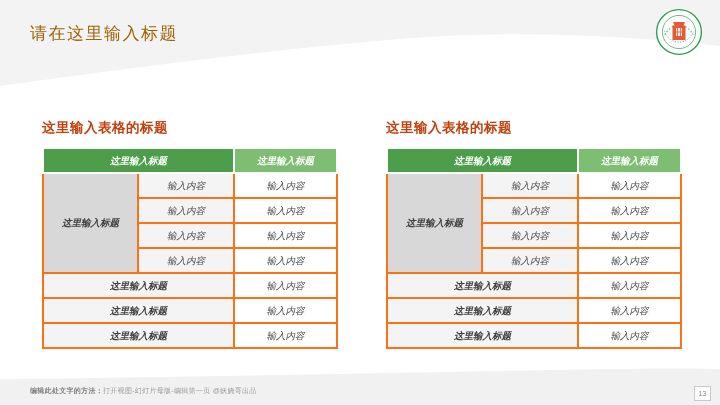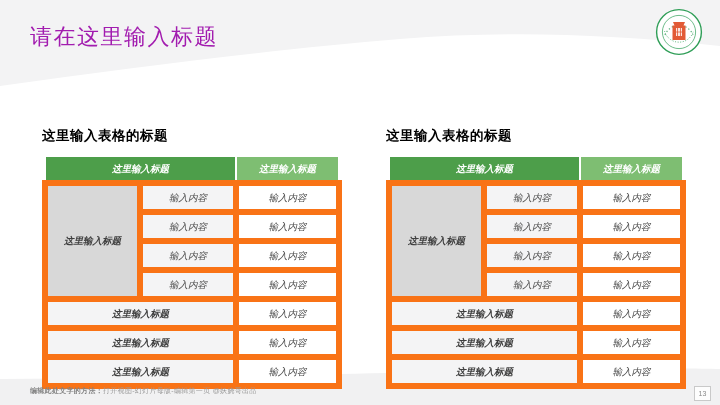--- a/index.html
+++ b/index.html
@@ -4,40 +4,40 @@
 <style>
   html,body{margin:0;padding:0;}
   body{font-family:"Liberation Sans","DejaVu Sans",sans-serif;background:#e9e9e9;}
   .slide{position:relative;width:720px;height:405px;background:#ffffff;overflow:hidden;margin:0 auto;}
 
   
   .wave-top{position:absolute;left:0;top:0;width:720px;height:100px;pointer-events:none;}
   .wave-bottom{position:absolute;left:0;bottom:0;width:720px;height:40px;pointer-events:none;}
 
   
-  .page-title{position:absolute;left:30px;top:22px;font-size:22px;letter-spacing:1.5px;
-    color:#a21caf;font-weight:500;}
+  .page-title{position:absolute;left:30px;top:22px;font-size:17px;letter-spacing:1.5px;
+    color:#a16207;font-weight:500;}
 
   
   .logo{position:absolute;left:655px;top:8px;width:48px;height:48px;}
 
   
   .table-block{position:absolute;top:119px;width:294px;}
   .table-block.left{left:42px;}
   .table-block.right{left:386px;}
-  .table-title{font-size:13.5px;font-weight:bold;color:#000000;letter-spacing:0.5px;
-    margin:8px 0 10px 0;line-height:18px;}
+  .table-title{font-size:13.5px;font-weight:bold;color:#c2410c;letter-spacing:0.5px;
+    margin:0 0 10px 0;line-height:18px;}
 
   table.ph{border-collapse:collapse;width:294px;table-layout:fixed;}
   table.ph th,table.ph td{text-align:center;vertical-align:middle;padding:0;
     font-size:9.5px;line-height:1;font-style:italic;}
   table.ph th{height:23px;color:#ffffff;font-weight:bold;border:2px solid #ffffff;}
   th.hdr-dark{background:#4d9e4a;}
   th.hdr-light{background:#7ebe72;}
-  table.ph td{height:23px;border:6px solid #f97316;}
+  table.ph td{height:23px;border:2px solid #f97316;}
   td.group{background:#d8d8d8;border:2px solid #ffffff;font-weight:bold;color:#3f3f3f;}
   td.light{background:#f4f4f5;color:#4a4a4a;}
   td.plain{background:#ffffff;color:#4a4a4a;}
   td.rowlabel{background:#f4f4f5;font-weight:bold;color:#3f3f3f;}
 
   
   .footer-note{position:absolute;left:30px;top:386px;font-size:7px;color:#9a9a9a;
     letter-spacing:0.3px;z-index:3;}
   .footer-note .b{font-weight:bold;color:#818181;}
   .page-badge{position:absolute;left:694px;top:386px;width:15px;height:13px;z-index:3;

